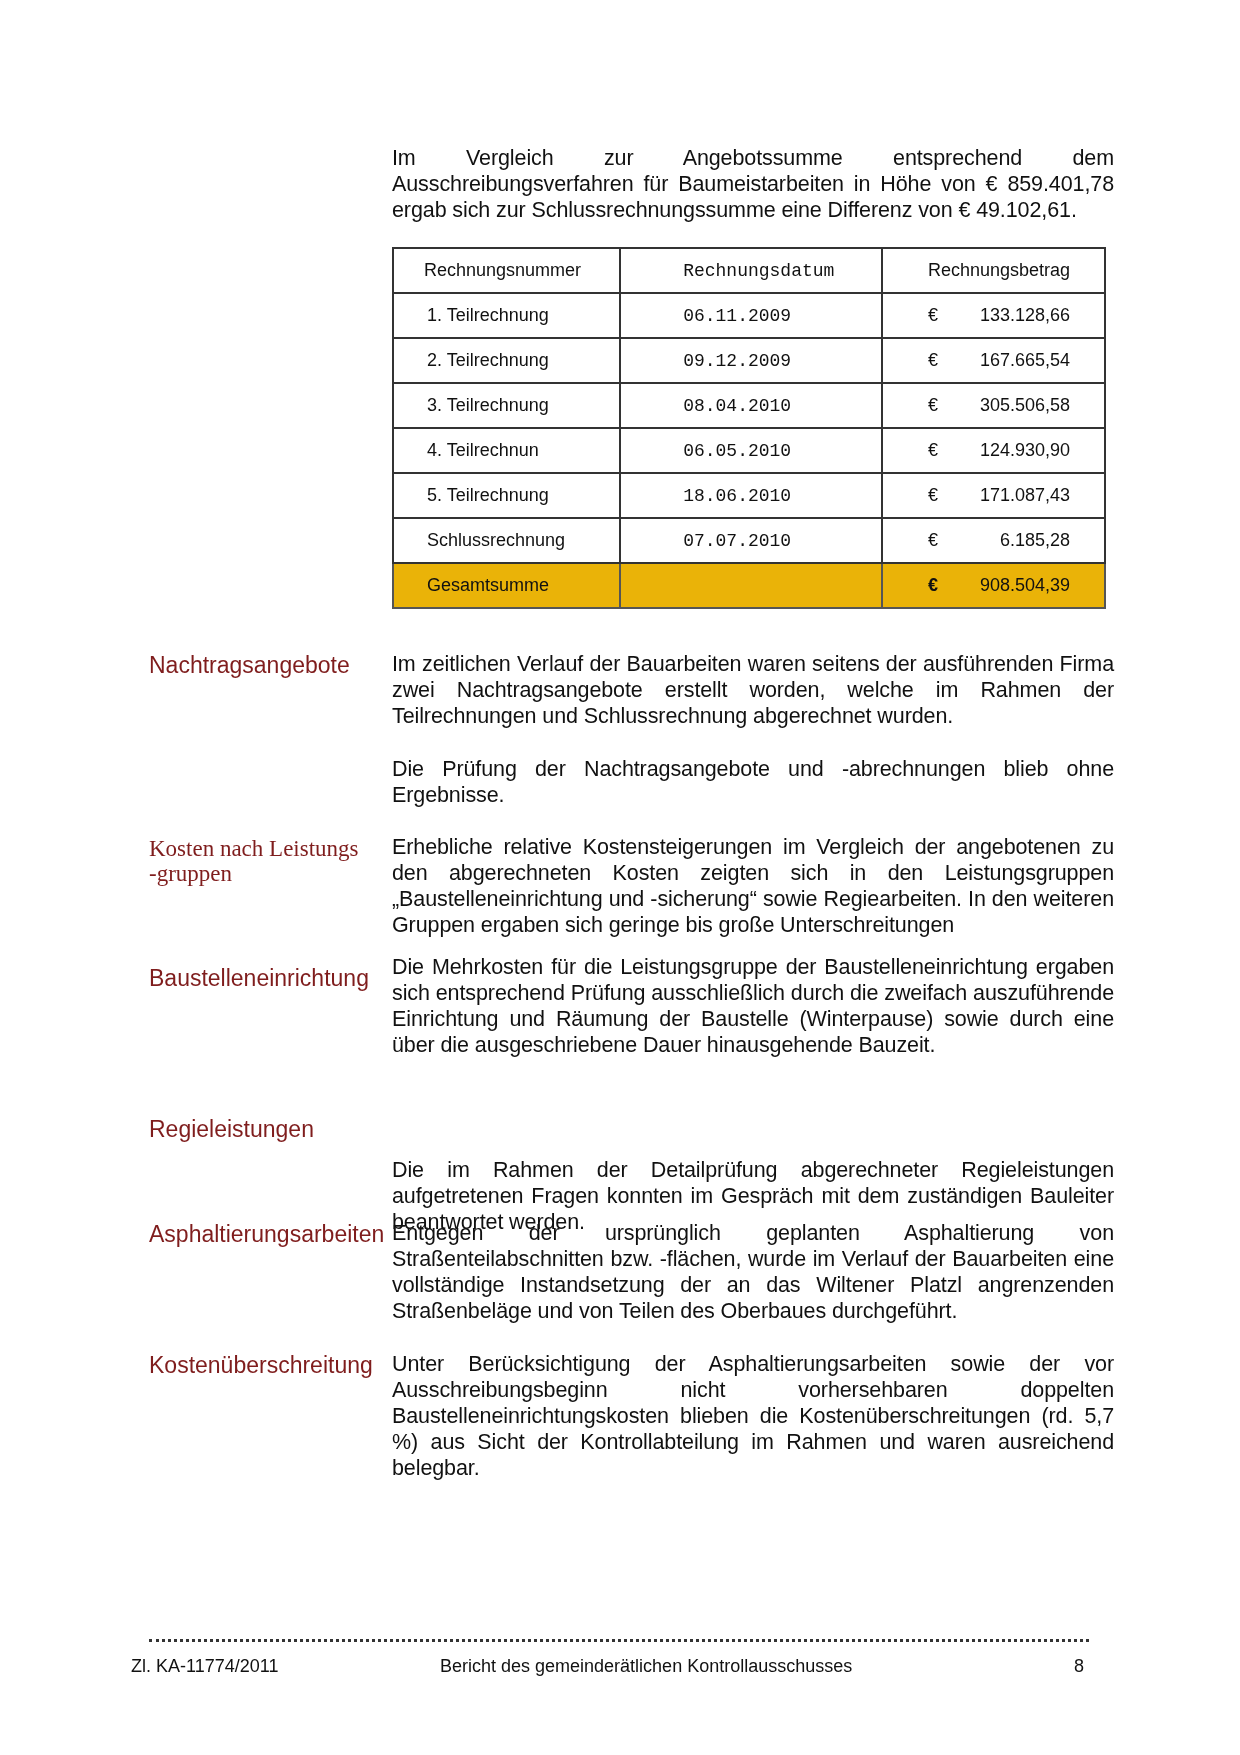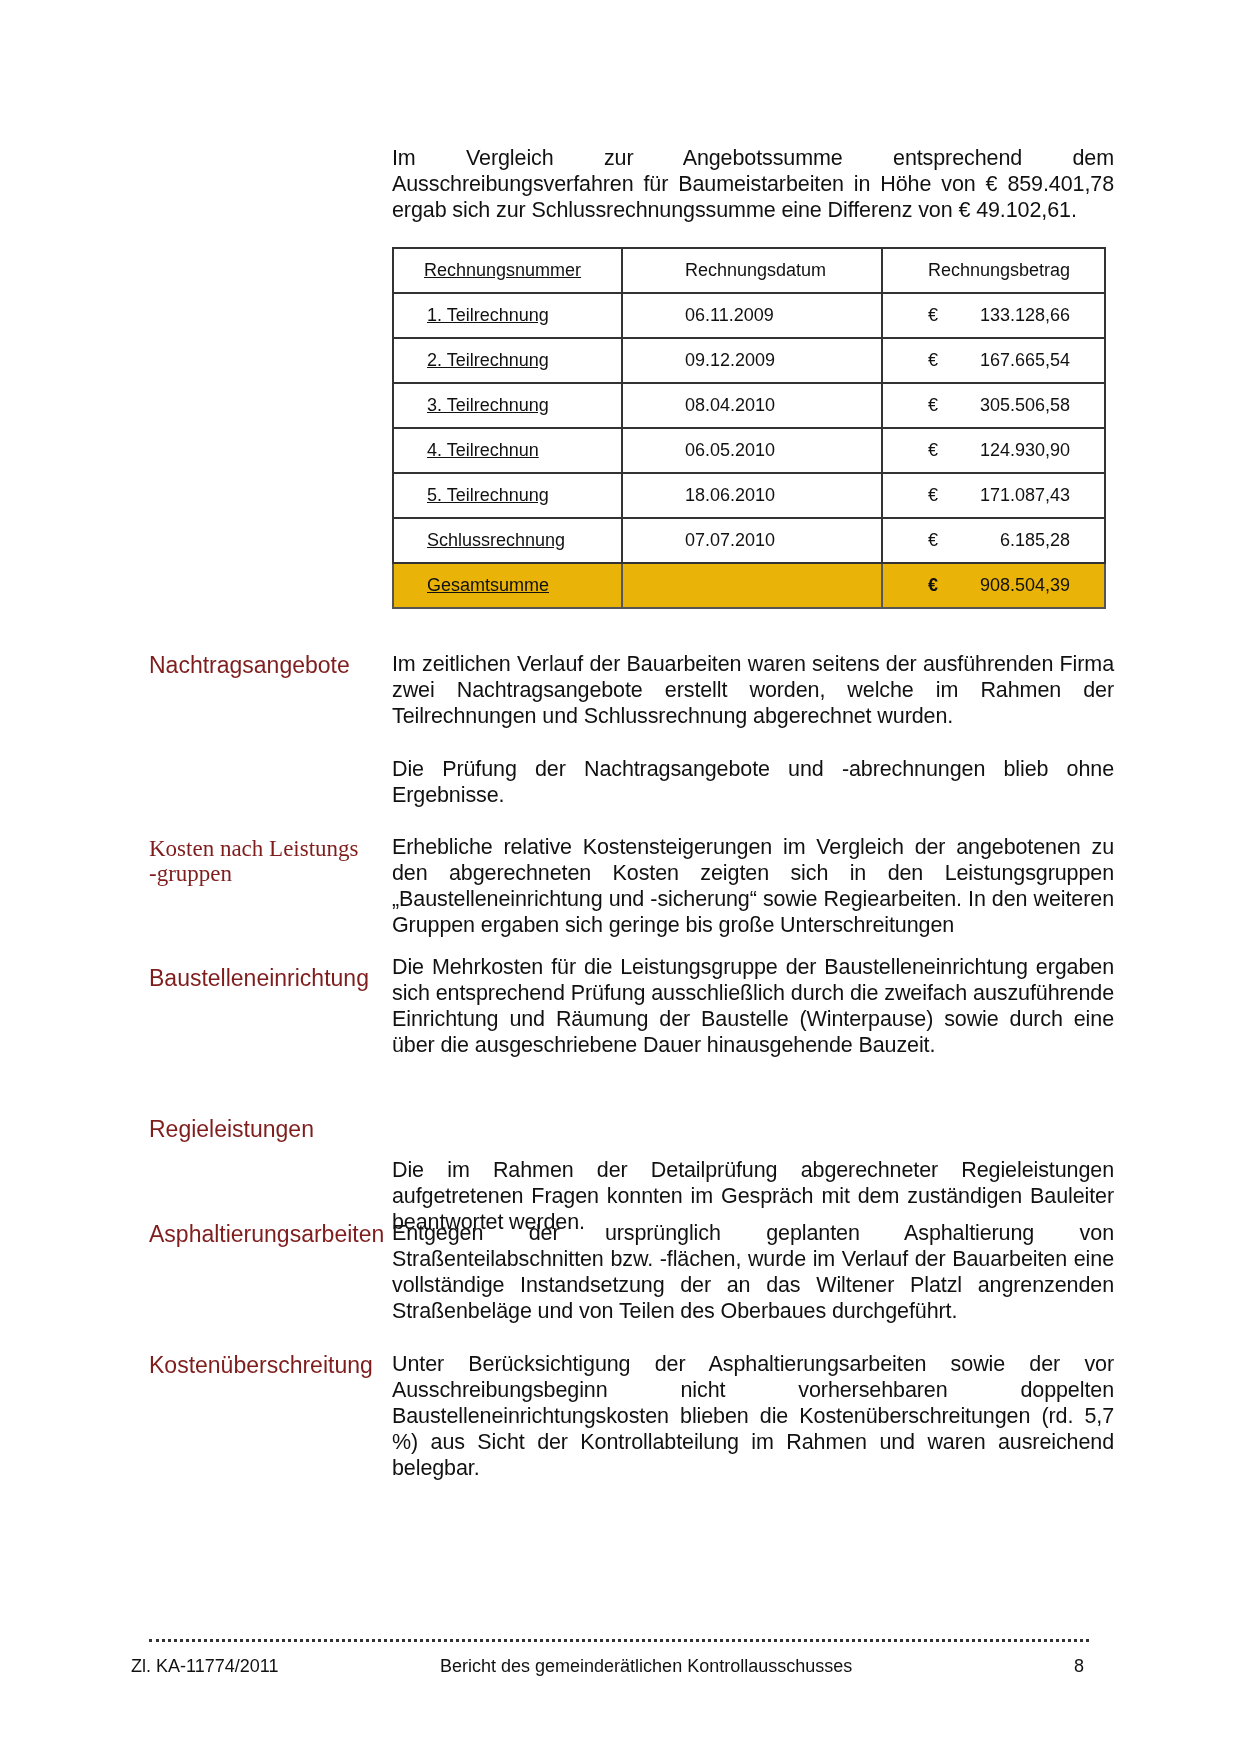--- a/index.html
+++ b/index.html
@@ -4,22 +4,22 @@
 <style>
   html, body { margin:0; padding:0; background:#ffffff; }
   body { width:1240px; height:1755px; position:relative; overflow:hidden;
          font-family:"Liberation Sans", sans-serif; color:#111; }
   .para { position:absolute; left:392px; width:722px; font-size:21.5px; line-height:26px;
           text-align:justify; text-align-last:left; letter-spacing:-0.1px; }
   .side { position:absolute; left:149px; width:220px; font-size:23px; line-height:24px; color:#7f1d1d; }
   table.inv { position:absolute; left:392px; top:247px; width:714px; border-collapse:collapse;
               font-size:18px; }
   table.inv td { border:2px solid #333; height:43px; padding:0; vertical-align:middle; }
-  table.inv td.c1 { width:221px; padding-left:33px;text-decoration:underline; }
-  table.inv td.c2 { width:233px; padding-left:62px; }
+  table.inv td.c1 { width:221px; padding-left:33px; }
+  table.inv td.c2 { width:233px; padding-left:62px;font-family:Liberation Mono, monospace; }
   table.inv td.c3 { padding-left:45px; padding-right:34px; }
   table.inv tr.head td.c1 { padding-left:30px; }
   table.inv tr.head td.c3 { }
   .amt { display:flex; justify-content:space-between; }
   table.inv tr.total td { background:#eab308; border-color:#555; }
   .footer-dots { position:absolute; left:149px; top:1636px; width:940px; height:3px;
                  border-bottom:3px dotted #333; }
   .footer { position:absolute; top:1656px; font-size:18px; }
 </style>
 </head>

